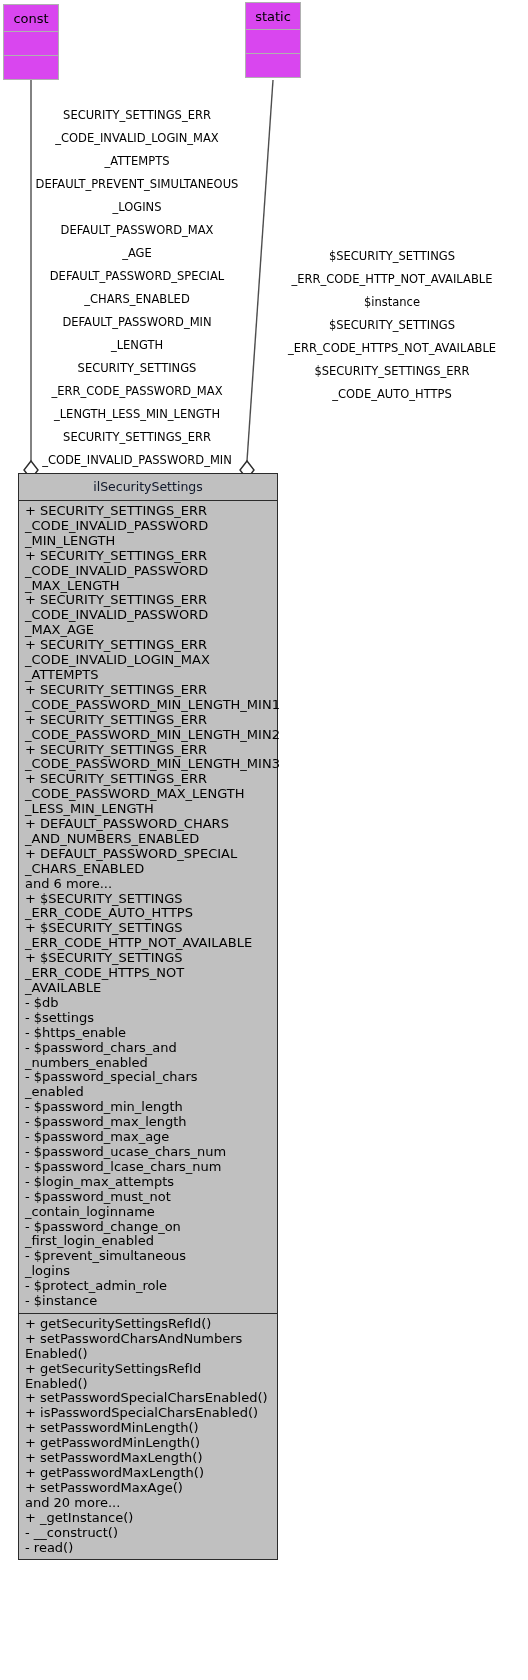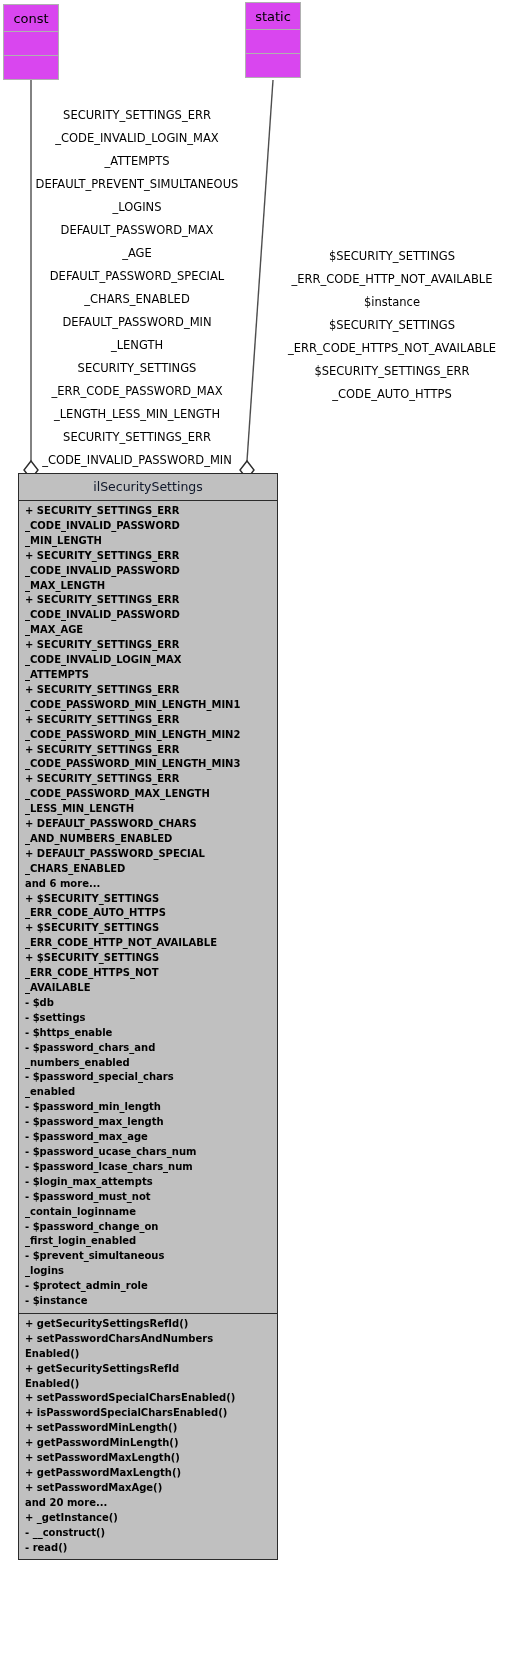--- a/index.html
+++ b/index.html
@@ -80,27 +80,26 @@
     padding: 5px 4px 6px 4px;
     border-bottom: 1px solid #2b2b2b;
     color: #0f172a;
   }
   .compartment {
     padding: 3px 0 4px 0;
     border-bottom: 1px solid #2b2b2b;
   }
   .compartment:last-child { border-bottom: none; }
   .member {
-    font-size: 10px;
+    font-size: 13px;
     line-height: 14.9px;
     padding: 0 4px 0 6px;
     color: #000;
     word-break: normal;
     white-space: pre-line;
-    font-weight: bold;
   }
 </style>
 </head>
 <body>
 
 <svg id="connectors" viewBox="0 0 528 1680" xmlns="http://www.w3.org/2000/svg">
 
   <path d="M 31 80 L 31 461" stroke="#4d4d4d" stroke-width="1.4" fill="none"></path>
 
   <polygon points="31,461 38,470 31,479 24,470" fill="#ffffff" stroke="#2b2b2b" stroke-width="1.4"></polygon>

